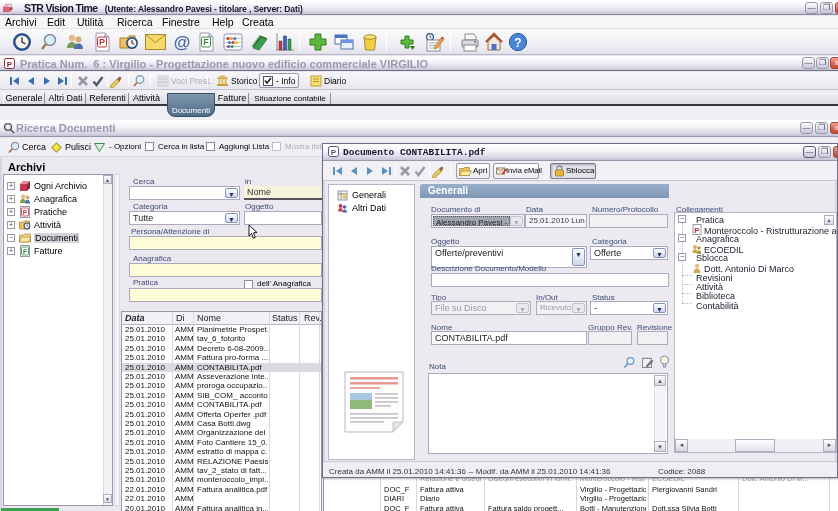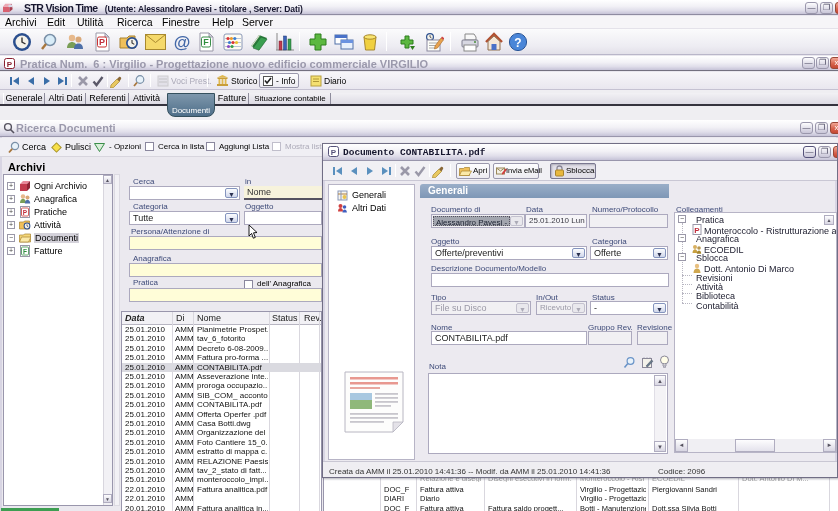--- a/index.html
+++ b/index.html
@@ -40,21 +40,21 @@
   <div class="wbtn wbtn-close" style="left:835px;width:13px;">x</div>
 </div>
 
 <div class="abs" style="left:0;top:16px;width:838px;height:12px;background:#F6F5F8;font-size:10.5px;color:#000;">
   <span class="abs" style="left:5px;top:0">Archivi</span>
   <span class="abs" style="left:47px;top:0">Edit</span>
   <span class="abs" style="left:77px;top:0">Utilità</span>
   <span class="abs" style="left:117px;top:0">Ricerca</span>
   <span class="abs" style="left:162px;top:0">Finestre</span>
   <span class="abs" style="left:212px;top:0">Help</span>
-  <span class="abs" style="left:242px;top:0">Server</span>
+  <span class="abs" style="left:242px;top:0">Creata</span>
 </div>
 
 <div id="maintb" class="abs" style="left:0;top:28px;width:838px;height:27px;background:linear-gradient(#FBFBFC,#EDECF2 70%,#E2E0E9);border-bottom:1px solid #B9B6C9;border-top:1px solid #E4E2EA;">
 
   <svg class="abs" style="left:12px;top:3px" width="20" height="20" viewBox="0 0 20 20">
       <circle cx="10" cy="10" r="9" fill="#2B4F8E"></circle>
       <circle cx="10" cy="10" r="6.5" fill="#F4F2EA"></circle>
       <path d="M10 5.5V10l3.5 2" stroke="#333" stroke-width="1.4" fill="none"></path>
     </svg>
 
@@ -641,21 +641,21 @@
     <span class="abs lbl" style="left:108px;top:61px;">Documento di</span>
     <div class="field" style="left:108px;top:70px;width:94px;height:14px;background:#F1F0F3;padding:0;">
         <span style="position:absolute;left:1px;top:1px;right:14px;bottom:1px;background:#A2A5AE;border:1px dotted #55525F;color:#1A2030;font-size:8px;padding:1px 2px 0 2px;white-space:nowrap;overflow:hidden;">Alessandro Pavesi - ti...</span>
         <div class="combo-arrow dis2">▼</div>
       </div>
     <span class="abs lbl" style="left:203px;top:61px;">Data</span>
     <div class="field" style="left:202px;top:70px;width:62px;height:14px;background:#F6F5F8;color:#3A3A44;font-size:8px;">25.01.2010 Lun</div>
     <span class="abs lbl" style="left:269px;top:61px;">Numero/Protocollo</span>
     <div class="field" style="left:266px;top:70px;width:79px;height:14px;background:#F1F0F3;"></div>
     <span class="abs lbl" style="left:108px;top:93px;">Oggetto</span>
-    <div class="field" style="left:108px;top:102px;width:156px;height:14px;">Offerte/preventivi<div class="combo-arrow">▼</div></div>
+    <div class="field" style="left:108px;top:102px;width:156px;height:22px;">Offerte/preventivi<div class="combo-arrow">▼</div></div>
     <span class="abs lbl" style="left:269px;top:93px;">Categoria</span>
     <div class="field" style="left:267px;top:102px;width:78px;height:14px;">Offerte<div class="combo-arrow">▼</div></div>
     <span class="abs lbl" style="left:108px;top:120px;">Descrizione Documento/Modello</span>
     <div class="field" style="left:108px;top:129px;width:238px;height:14px;"></div>
     <span class="abs lbl" style="left:108px;top:149px;">Tipo</span>
     <div class="field dis" style="left:108px;top:157px;width:100px;height:14px;">File su Disco<div class="combo-arrow dis2">▼</div></div>
     <span class="abs lbl" style="left:213px;top:149px;">In/Out</span>
     <div class="field dis" style="left:213px;top:157px;width:51px;height:14px;font-size:8px;">Ricevuto<div class="combo-arrow dis2">▼</div></div>
     <span class="abs lbl" style="left:269px;top:149px;">Status</span>
     <div class="field" style="left:267px;top:157px;width:78px;height:14px;">-<div class="combo-arrow">▼</div></div>
@@ -726,17 +726,17 @@
       <div class="abs" style="left:0;bottom:0;width:161px;height:13px;background:#F0EFF3;">
         <div class="abs" style="left:0;top:0;width:13px;height:13px;background:linear-gradient(#FDFDFE,#D8D6E2);border:1px solid #B0ADC0;font-size:6px;text-align:center;line-height:11px;color:#55525F;">◄</div>
         <div class="abs" style="right:0;top:0;width:13px;height:13px;background:linear-gradient(#FDFDFE,#D8D6E2);border:1px solid #B0ADC0;font-size:6px;text-align:center;line-height:11px;color:#55525F;">►</div>
         <div class="abs" style="left:60px;top:0;width:40px;height:13px;background:linear-gradient(#FDFDFE,#E4E2EC);border:1px solid #B0ADC0;"></div>
       </div>
     </div>
   </div>
 
   <div class="abs" style="left:0;top:317px;width:516px;height:18px;background:#EFEEF2;border-top:1px solid #C9C7D3;">
     <span class="abs" style="left:6px;top:5px;font-size:8px;color:#333;">Creata da AMM il 25.01.2010 14:41:36 -- Modif. da AMM il 25.01.2010 14:41:36</span>
-    <span class="abs" style="left:335px;top:5px;font-size:8px;color:#333;">Codice: 2096</span>
+    <span class="abs" style="left:335px;top:5px;font-size:8px;color:#333;">Codice: 2088</span>
   </div>
 </div>
 
 <div class="abs" style="left:1px;top:508px;width:58px;height:3px;background:#3E9E52;"></div>
 
 </body></html>

